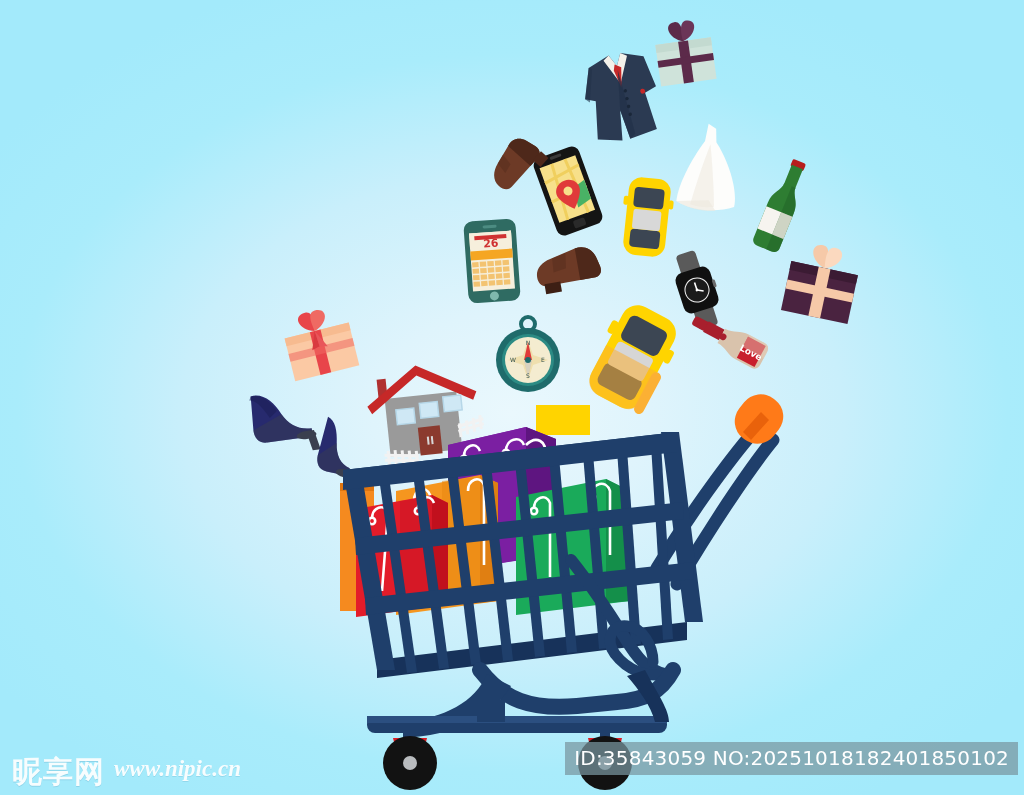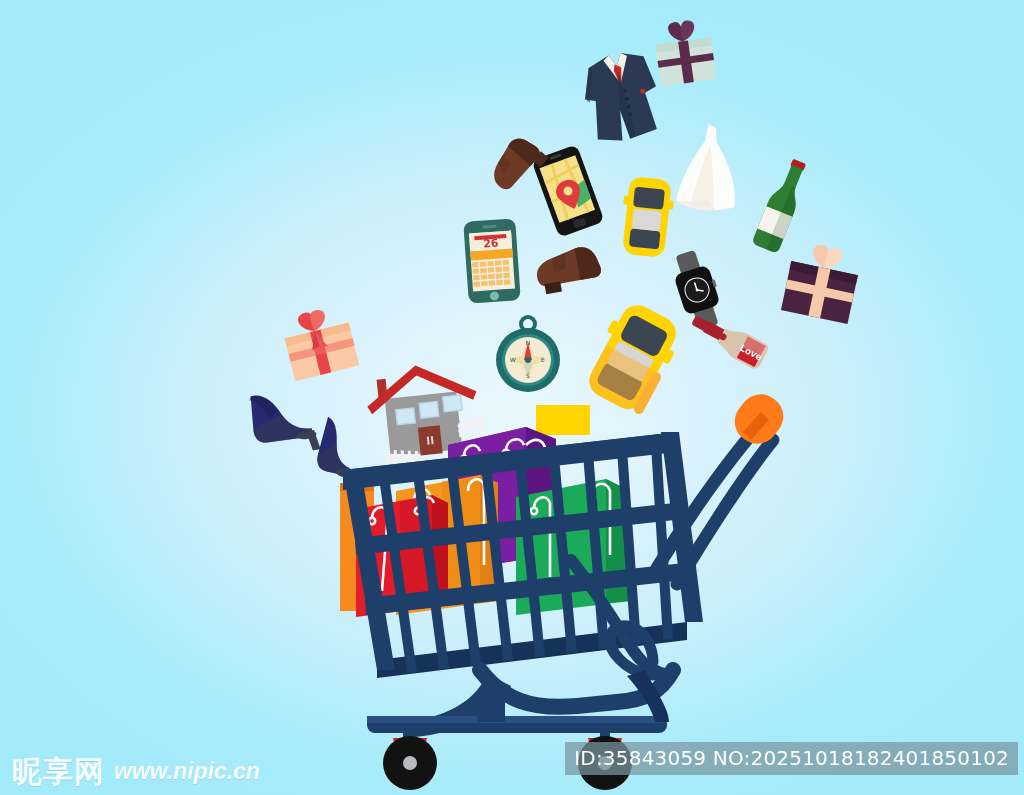--- a/index.html
+++ b/index.html
@@ -11,32 +11,32 @@
     position:relative;width:1024px;height:795px;
     background:#a9ecfb;
     background-image:radial-gradient(ellipse 62% 58% at 50% 52%, #eaf8fd 0%, #dff4fc 22%, #c9effb 52%, #a9ecfb 78%, #a3eafb 100%);
     overflow:hidden;
   }
   svg{display:block;}
   .item{position:absolute;}
 
   
   #watermark{
-    position:absolute;left:12px;bottom:8px;display:flex;align-items:center;gap:9px;
+    position:absolute;left:12px;bottom:8px;display:flex;align-items:flex-start;gap:9px;
     opacity:.92;
     margin-top:16px;
   }
   #wm-logo{
     font-family:"DejaVu Sans", sans-serif;
     font-size:30px;font-weight:bold;color:#ffffff;letter-spacing:1px;
     line-height:1;
     text-shadow:0 1px 0 rgba(120,190,215,.55);
   }
   #wm-url{
-    font-family:Liberation Sans, sans-serif;
+    font-family:Liberation Serif, serif;
     font-style:italic;font-size:23px;font-weight:bold;color:#ffffff;
     line-height:1;padding-bottom:2px;
     text-shadow:0 1px 0 rgba(120,190,215,.45);
   }
   #idbadge{
     position:absolute;right:6px;bottom:20px;
     background:rgba(120,150,160,.72);
     color:#ffffff;
     font-family:"DejaVu Sans", sans-serif;
     font-size:20px;letter-spacing:.2px;

